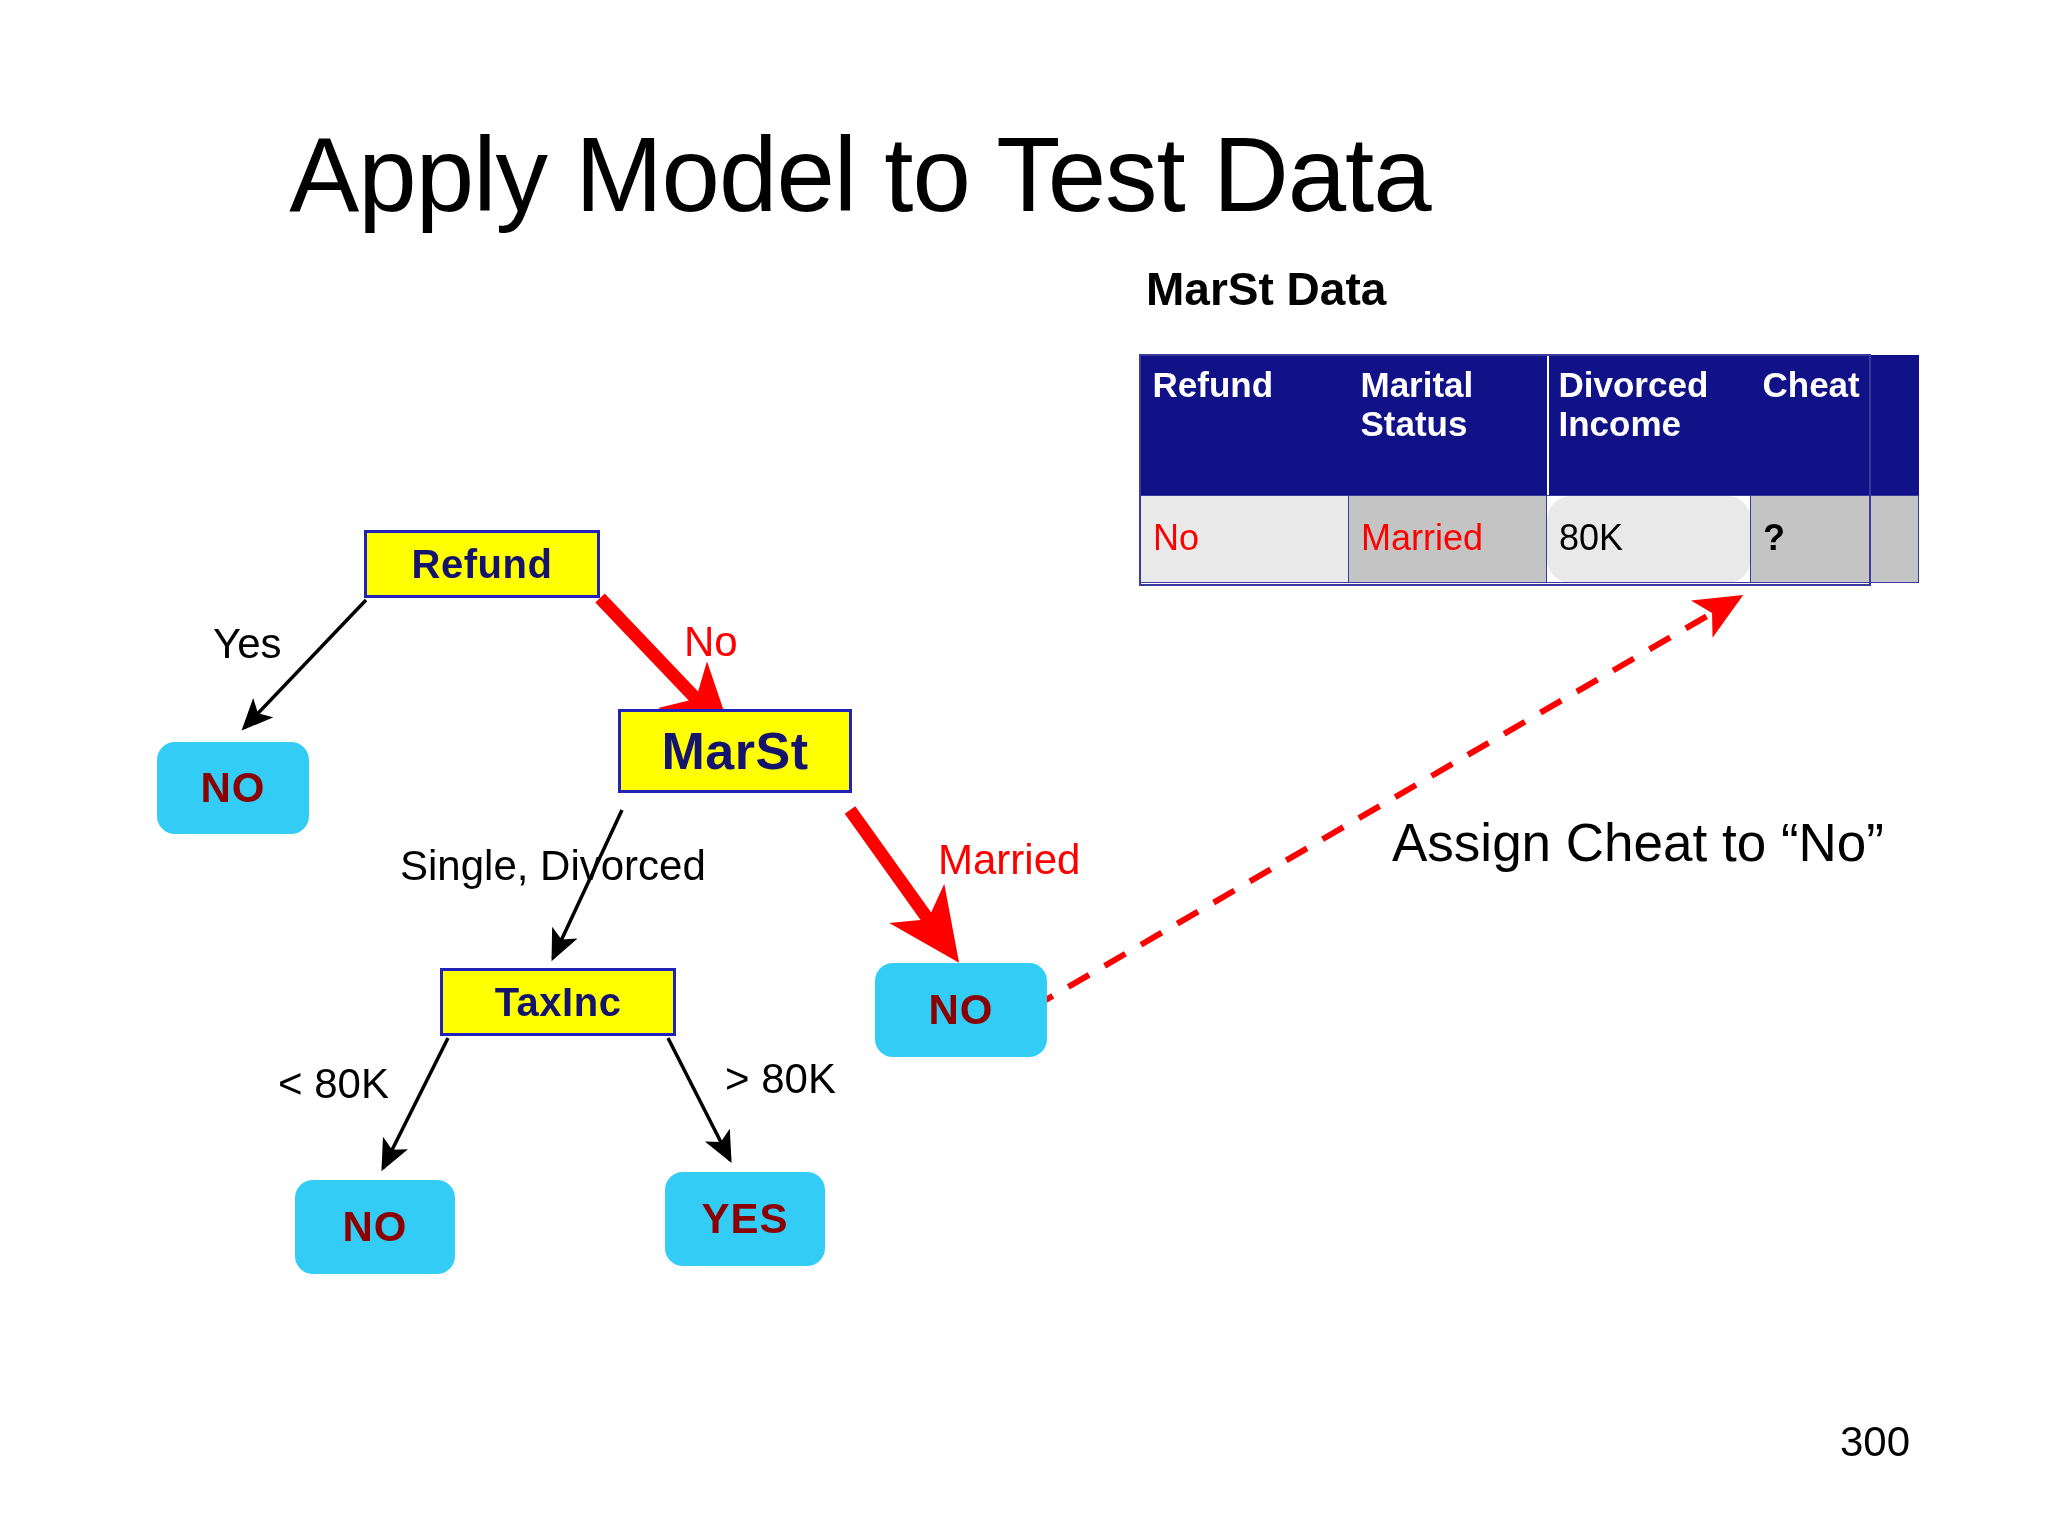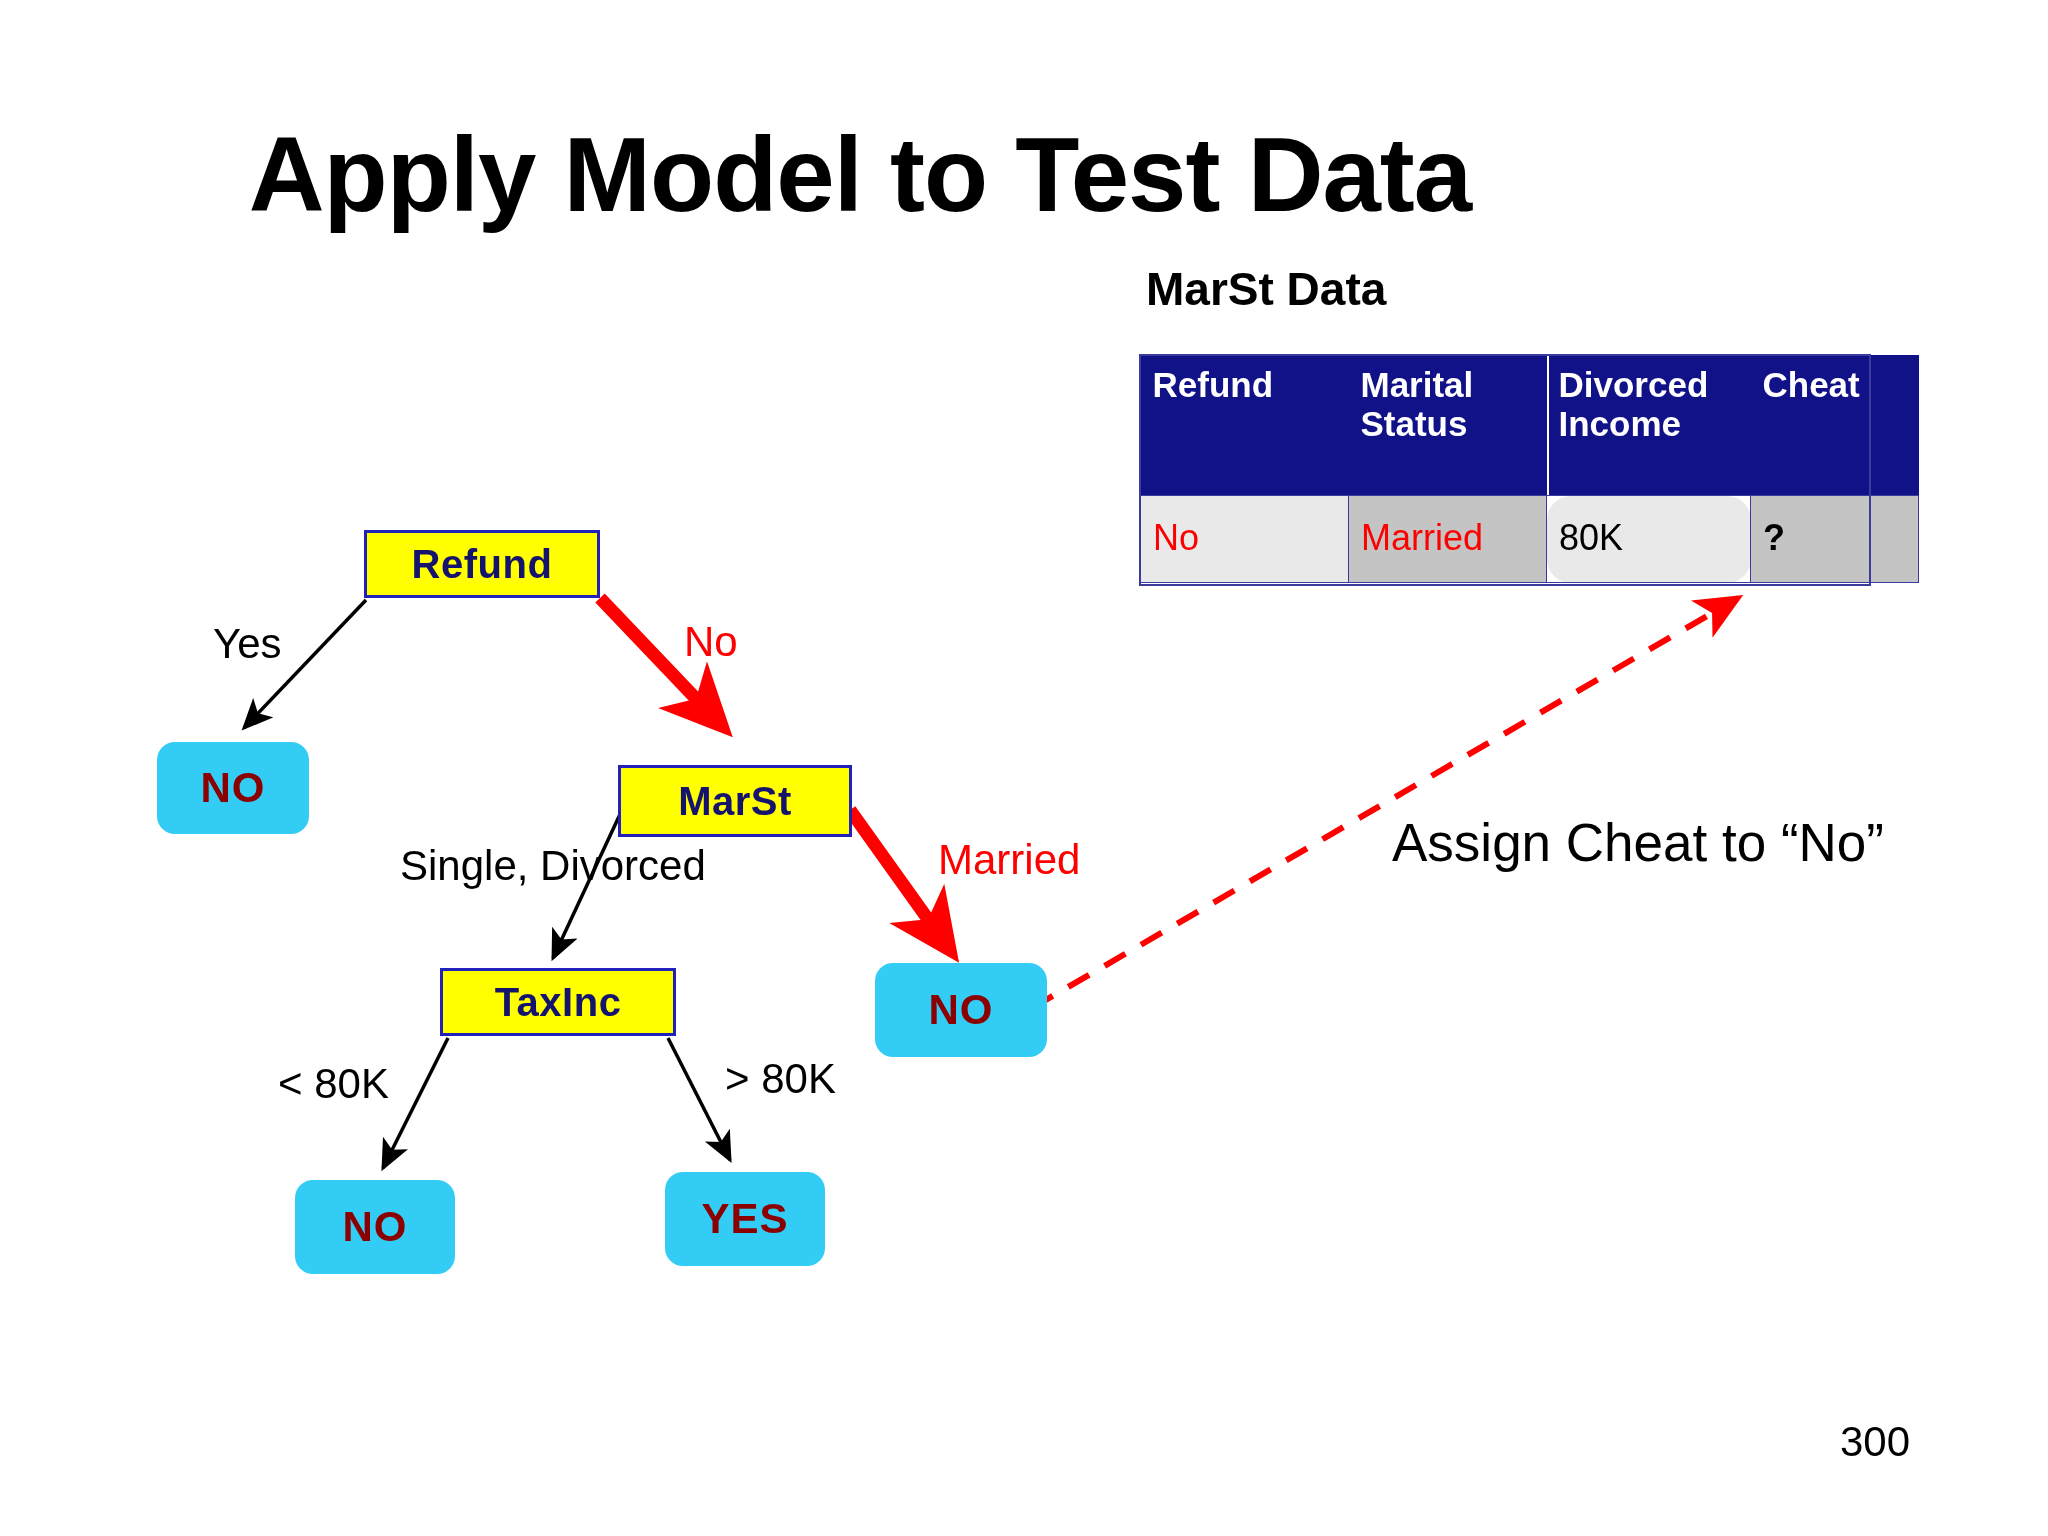--- a/index.html
+++ b/index.html
@@ -26,21 +26,21 @@
 
   
   .slide-title {
     position: absolute;
     left: 0;
     top: 120px;
     width: 1720px;
     text-align: center;
     font-size: 105px;
     line-height: 1.05;
-    font-weight: 700;
+    font-weight: 400;
     letter-spacing: -1px;
     color: #000000;
     white-space: nowrap;
   }
 
   
   .testdata-caption {
     position: absolute;
     left: 1146px;
     top: 262px;
@@ -111,22 +111,22 @@
     display: flex;
     align-items: center;
     justify-content: center;
     letter-spacing: 0.5px;
   }
   #node-refund {
     left: 364px; top: 530px; width: 236px; height: 68px;
     font-size: 40px;
   }
   #node-marst {
-    left: 618px; top: 765px; width: 234px; height: 72px;
-    font-size: 40px;
+    left: 618px; top: 709px; width: 234px; height: 84px;
+    font-size: 52px;
   }
   #node-taxinc {
     left: 440px; top: 968px; width: 236px; height: 68px;
     font-size: 40px;
     text-align: right;
   }
 
   
   .node-leaf {
     position: absolute;

